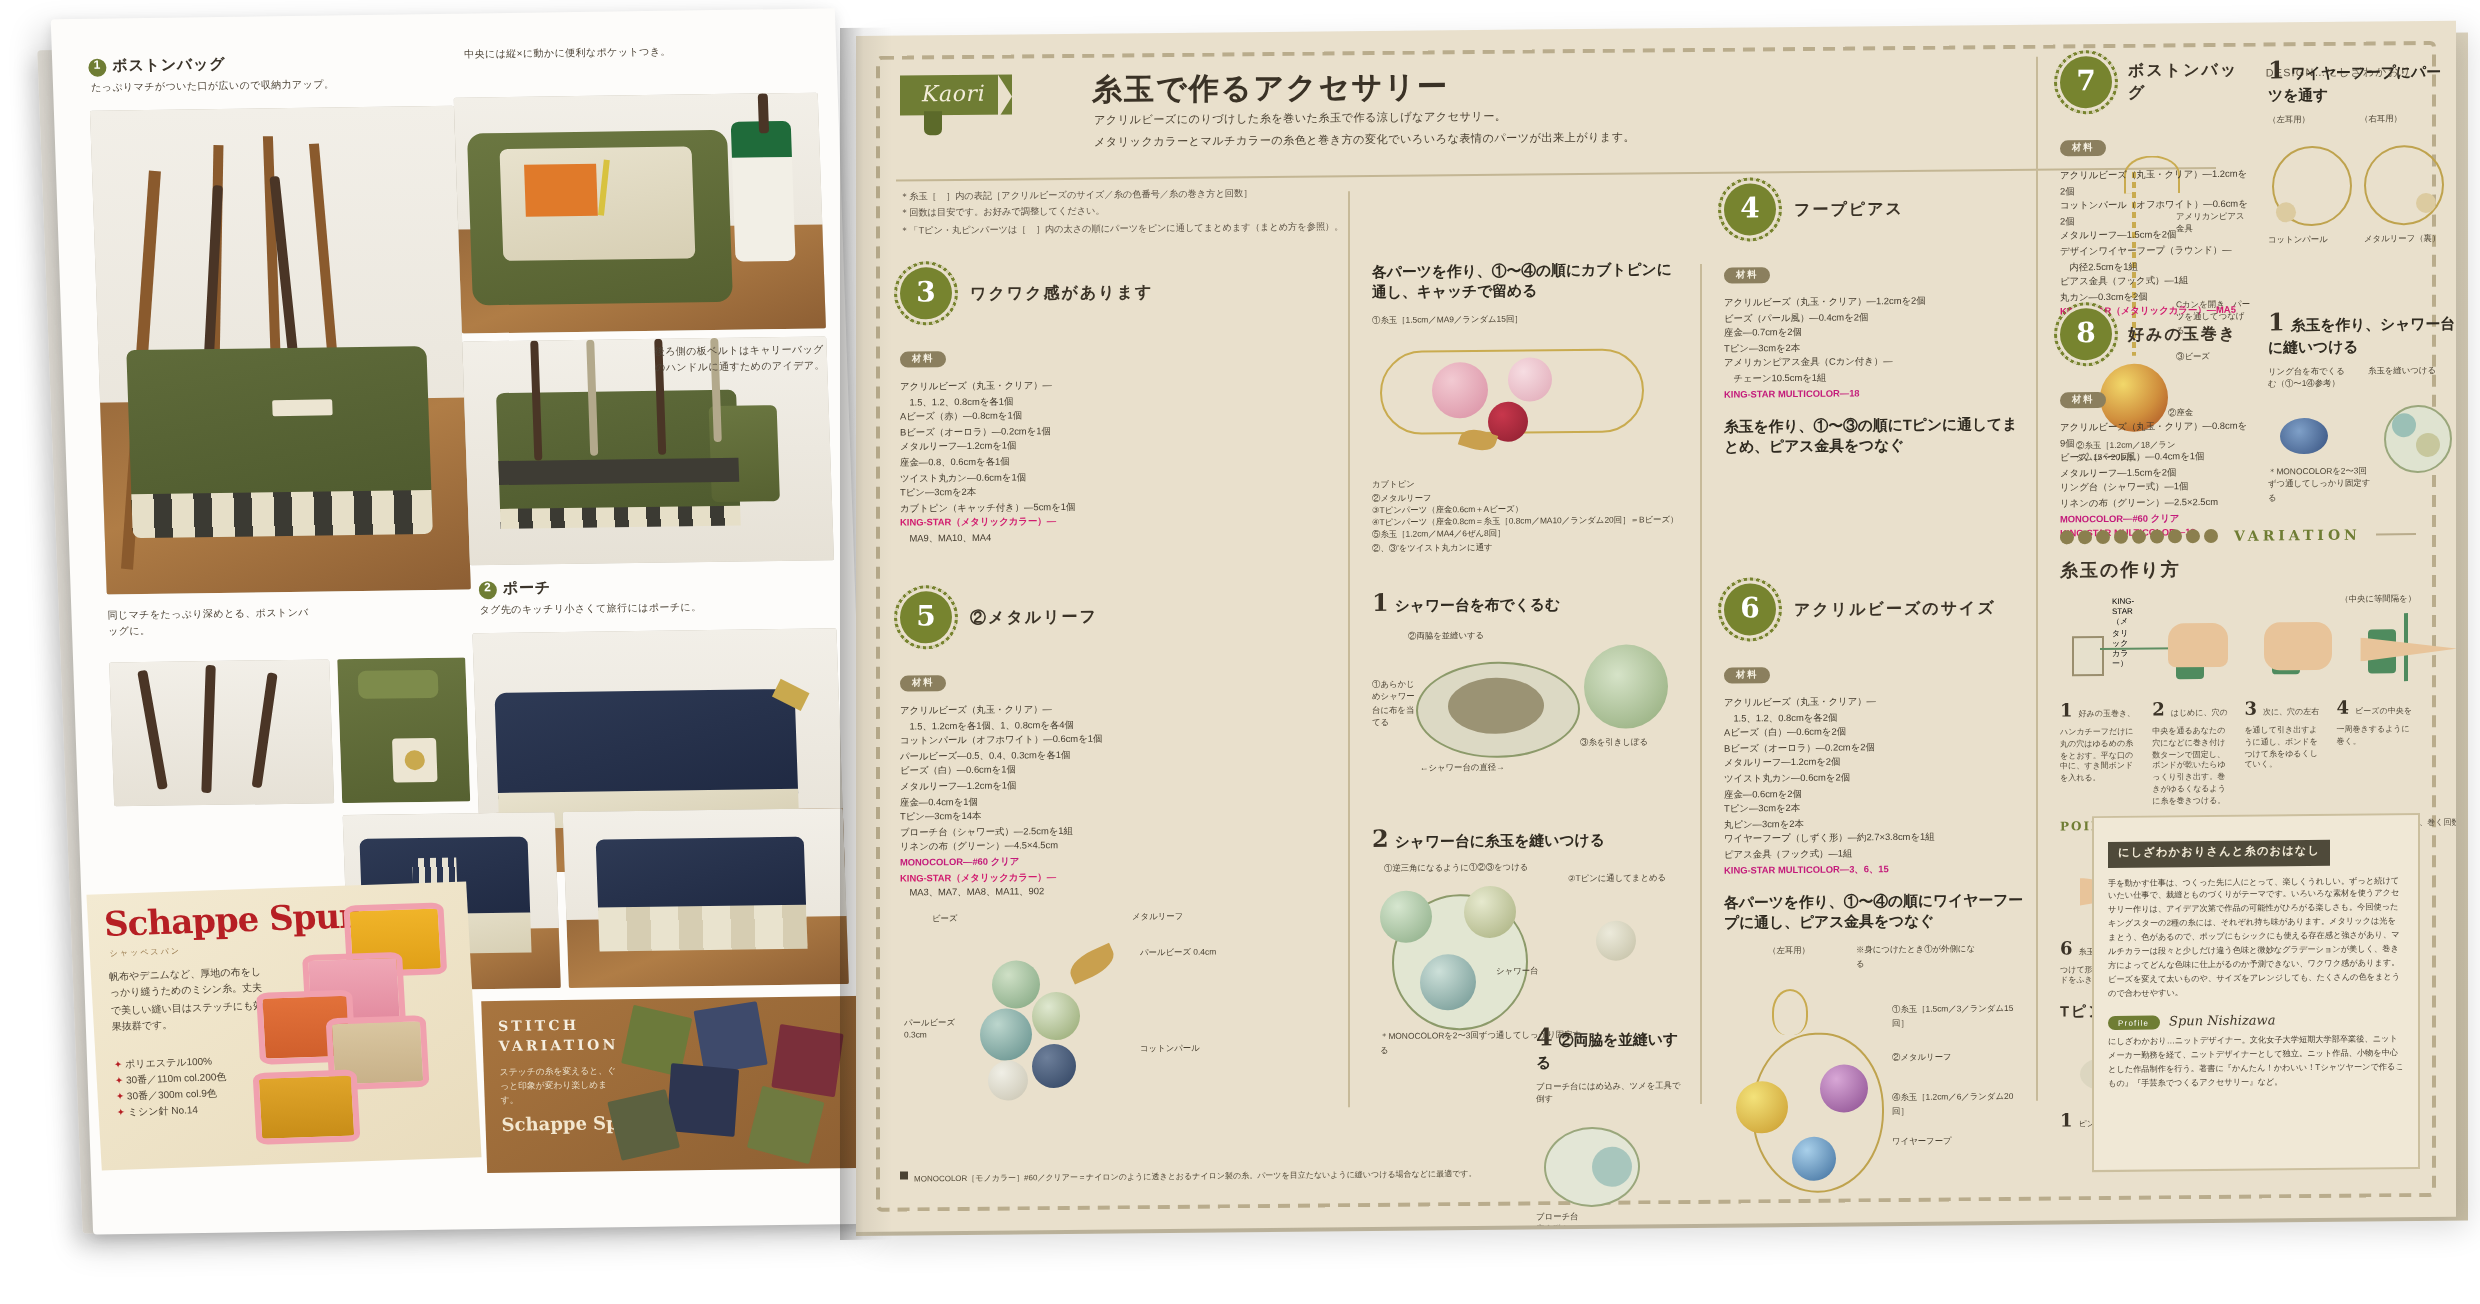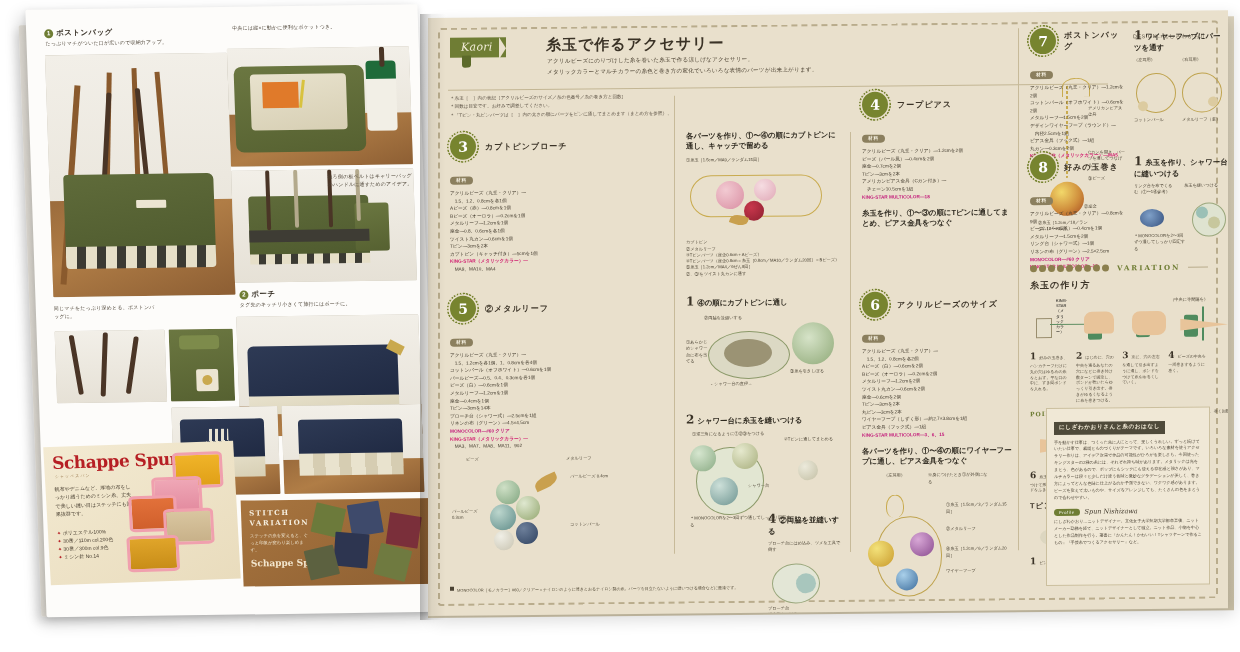--- a/index.html
+++ b/index.html
@@ -327,21 +327,21 @@
         <div>＊「Tピン・丸ピンパーツは［　］内の太さの順にパーツをピンに通してまとめます（まとめ方を参照）。</div>
       </div>
 
       <div class="colrule" style="left:228px;top:64px;bottom:46px;"></div>
       <div class="colrule" style="left:404px;top:102px;bottom:46px;"></div>
       <div class="colrule" style="left:572px;top:0px;bottom:46px;"></div>
 
       <div style="position:absolute;left:4px;top:100px;width:216px;">
         <div style="display:flex;align-items:center;gap:9px;">
           <div class="badge">3</div>
-          <div class="sec-title">カブトピンブローチ</div>
+          <div class="sec-title">ワクワク感があります</div>
         </div>
         <div style="margin-top:8px;">
           <span class="matlabel">材料</span>
         </div>
         <div class="matlist" style="margin-top:4px;">
           <div>アクリルビーズ（丸玉・クリア）—</div>
           <div>　1.5、1.2、0.8cmを各1個</div>
           <div>Aビーズ（赤）—0.8cmを1個</div>
           <div>Bビーズ（オーロラ）—0.2cmを1個</div>
           <div>メタルリーフ—1.2cmを1個</div>
@@ -436,21 +436,21 @@
           <div class="ball" style="left:46px;top:24px;width:24px;height:24px;background:radial-gradient(circle at 34% 30%,#cfe0c6,#7fa47e);"></div>
           <div class="ball" style="left:66px;top:40px;width:24px;height:24px;background:radial-gradient(circle at 34% 30%,#dfe8d0,#93a66e);"></div>
           <div class="ball" style="left:40px;top:48px;width:26px;height:26px;background:radial-gradient(circle at 34% 30%,#bcd6cd,#5f8c89);"></div>
           <div class="ball" style="left:66px;top:66px;width:22px;height:22px;background:radial-gradient(circle at 34% 30%,#6d7f9a,#2f4260);"></div>
           <div class="ball" style="left:44px;top:74px;width:20px;height:20px;background:radial-gradient(circle at 34% 30%,#f0efe6,#c8c3b0);"></div>
           <div class="leafy" style="left:84px;top:20px;width:24px;height:12px;transform:rotate(-24deg);"></div>
         </div>
       </div>
 
       <div style="position:absolute;left:240px;top:262px;width:156px;">
-        <div class="steph"><span class="stepnum">1</span><span>④の順にカブトピンに通し</span></div>
+        <div class="steph"><span class="stepnum">1</span><span>シャワー台を布でくるむ</span></div>
         <div style="position:relative;height:96px;margin-top:4px;">
           <div style="position:absolute;left:22px;top:18px;width:80px;height:46px;border:1.2px solid #8c9a6a;border-radius:50%;background:#dcd9c4;"></div>
           <div style="position:absolute;left:38px;top:26px;width:48px;height:28px;border-radius:50%;background:#9b9374;"></div>
           <div style="position:absolute;left:106px;top:10px;width:42px;height:42px;border-radius:50%;background:radial-gradient(circle at 40% 36%,#d6e3c8,#8fa977);"></div>
           <div class="anno" style="position:absolute;left:18px;top:2px;">②両脇を並縫いする</div>
           <div class="anno" style="position:absolute;left:24px;top:68px;width:84px;">←シャワー台の直径→</div>
           <div class="anno" style="position:absolute;left:104px;top:56px;width:50px;">③糸を引きしぼる</div>
           <div class="anno" style="position:absolute;left:0px;top:26px;width:22px;">①あらかじめシャワー台に布を当てる</div>
         </div>
         <div class="steph" style="margin-top:2px;"><span class="stepnum">2</span><span>シャワー台に糸玉を縫いつける</span></div>

